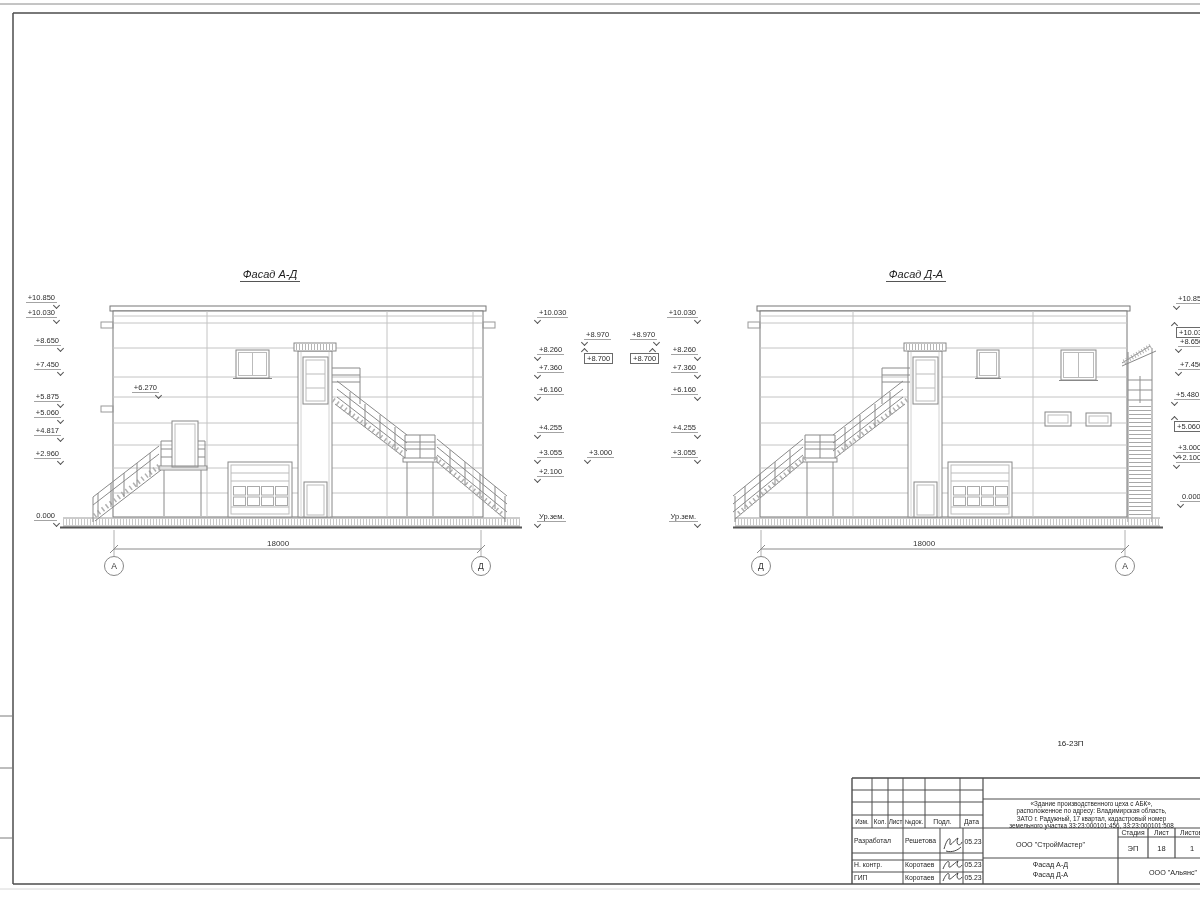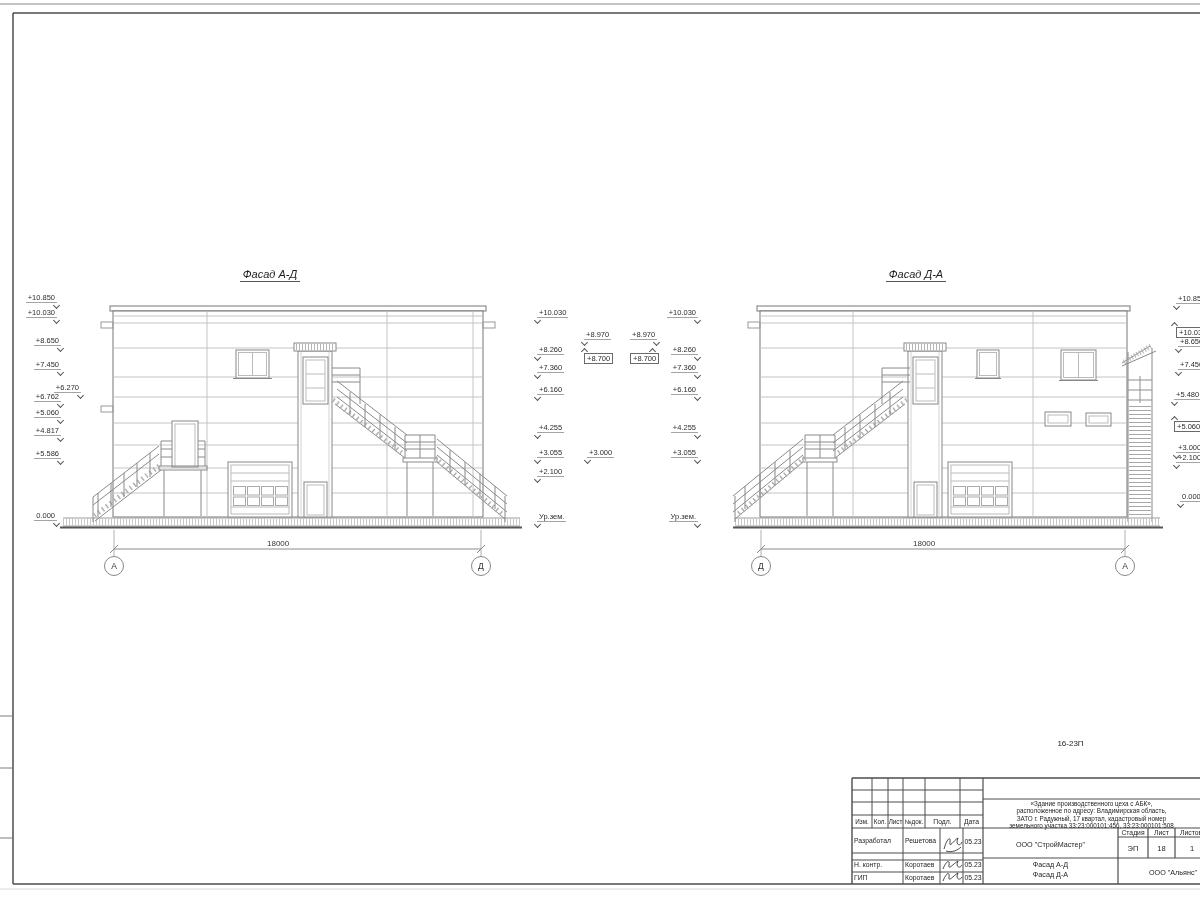--- a/index.html
+++ b/index.html
@@ -220,25 +220,25 @@
 
 <div class="txt axis" style="left:104px;top:561px;width:20px">А</div>
 <div class="txt axis" style="left:471px;top:561px;width:20px">Д</div>
 <div class="txt axis" style="left:751px;top:561px;width:20px">Д</div>
 <div class="txt axis" style="left:1115px;top:561px;width:20px">А</div>
 
 <div class="em" style="right:1143px;top:293px"><span class="emv">+10.850</span><i class="cv r"></i></div>
 <div class="em" style="right:1143px;top:308px"><span class="emv">+10.030</span><i class="cv r"></i></div>
 <div class="em" style="right:1139px;top:336px"><span class="emv">+8.650</span><i class="cv r"></i></div>
 <div class="em" style="right:1139px;top:360px"><span class="emv">+7.450</span><i class="cv r"></i></div>
-<div class="em" style="right:1119px;top:383px"><span class="emv">+6.270</span><i class="cv r"></i></div>
-<div class="em" style="right:1139px;top:392px"><span class="emv">+6.762</span><i class="cv r"></i></div>
+<div class="em" style="right:1041px;top:383px"><span class="emv">+6.270</span><i class="cv r"></i></div>
+<div class="em" style="right:1139px;top:392px"><span class="emv">+5.875</span><i class="cv r"></i></div>
 <div class="em" style="right:1139px;top:408px"><span class="emv">+5.060</span><i class="cv r"></i></div>
 <div class="em" style="right:1139px;top:426px"><span class="emv">+4.817</span><i class="cv r"></i></div>
-<div class="em" style="right:1139px;top:449px"><span class="emv">+5.586</span><i class="cv r"></i></div>
+<div class="em" style="right:1139px;top:449px"><span class="emv">+2.960</span><i class="cv r"></i></div>
 <div class="em" style="right:1143px;top:511px"><span class="emv">0.000</span><i class="cv r"></i></div>
 
 <div class="em" style="left:537px;top:308px"><span class="emv">+10.030</span><i class="cv l"></i></div>
 <div class="em" style="left:537px;top:345px"><span class="emv">+8.260</span><i class="cv l"></i></div>
 <div class="em" style="left:537px;top:363px"><span class="emv">+7.360</span><i class="cv l"></i></div>
 <div class="em" style="left:537px;top:385px"><span class="emv">+6.160</span><i class="cv l"></i></div>
 <div class="em" style="left:537px;top:423px"><span class="emv">+4.255</span><i class="cv l"></i></div>
 <div class="em" style="left:537px;top:448px"><span class="emv">+3.055</span><i class="cv l"></i></div>
 <div class="em" style="left:537px;top:467px"><span class="emv">+2.100</span><i class="cv l"></i></div>
 <div class="em" style="left:537px;top:512px"><span class="emv">Ур.зем.</span><i class="cv l"></i></div>

